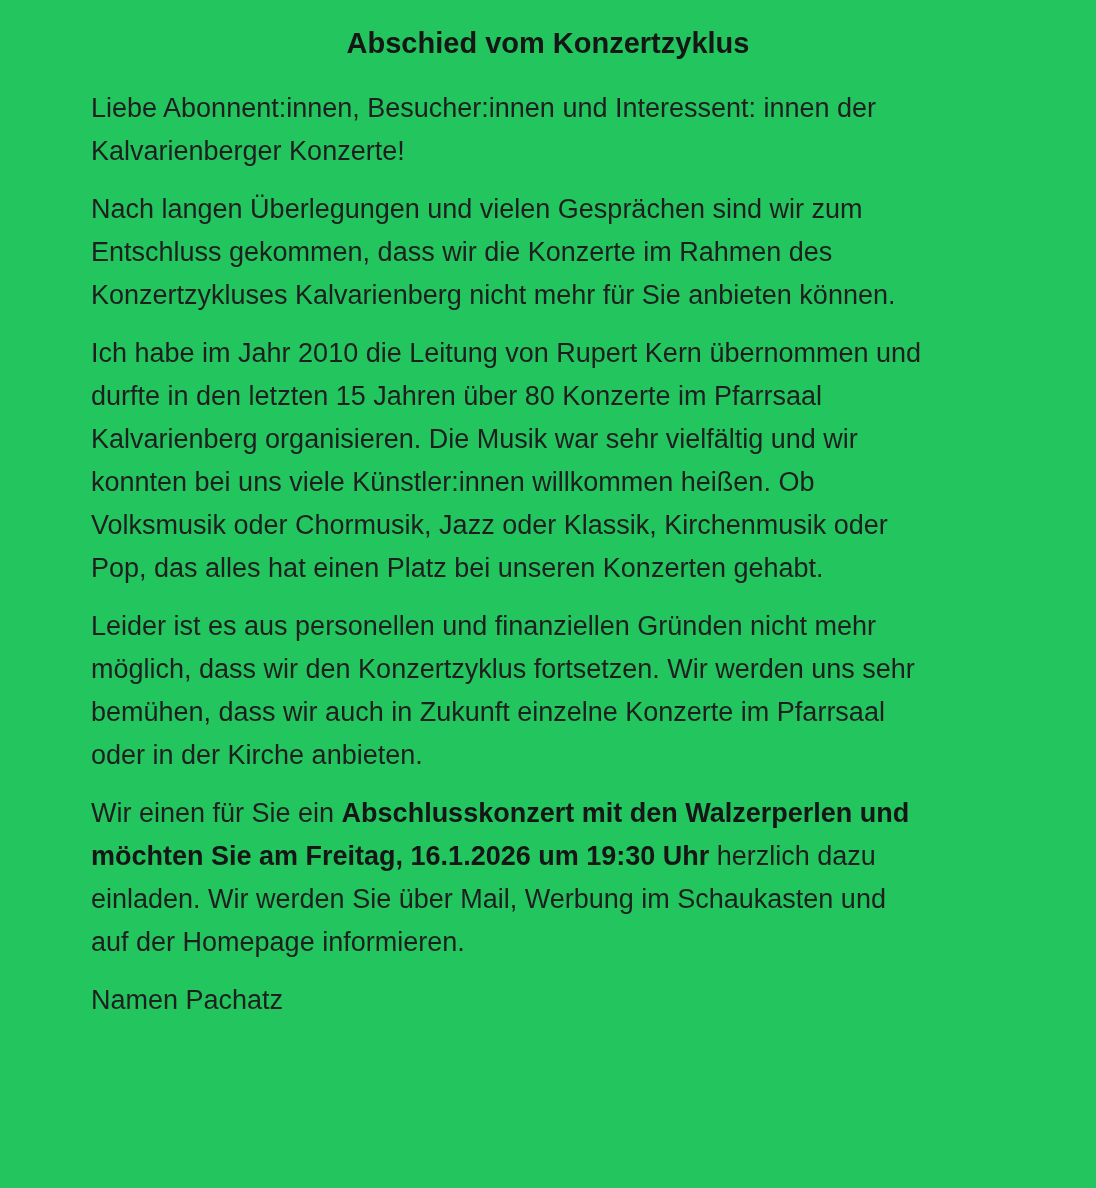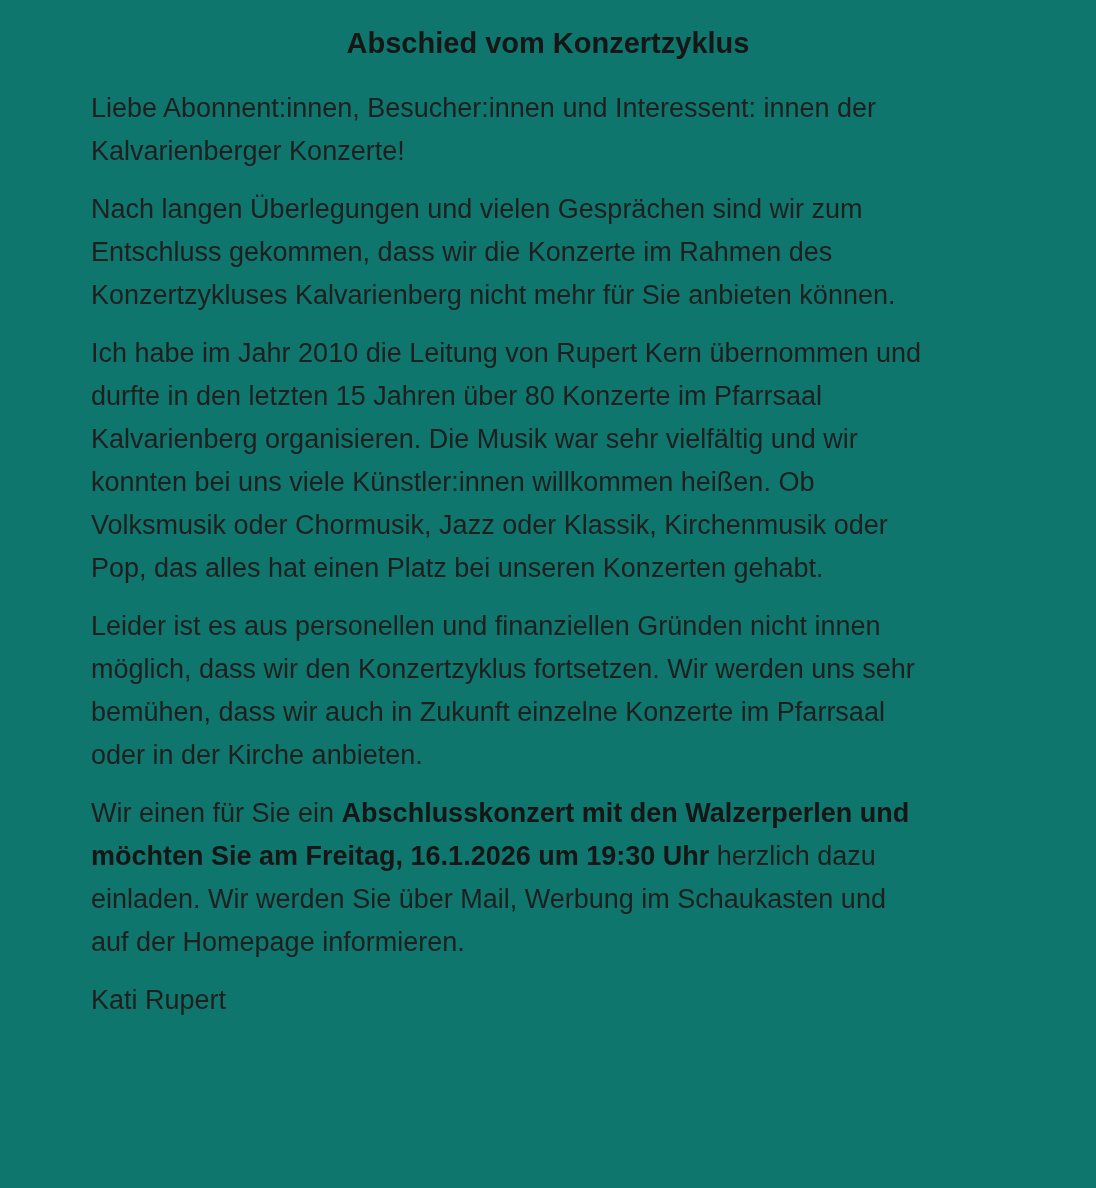--- a/index.html
+++ b/index.html
@@ -12,21 +12,21 @@
     height: 1188px;
     overflow: hidden;
     font-family: "Liberation Sans", "DejaVu Sans", sans-serif;
     color: #1f1f1f;
   }
   .page {
     box-sizing: border-box;
     width: 1096px;
     height: 1188px;
     padding: 22px 75px 0 75px;
-    background: #0f766e;
+    background: #22c55e;
   }
   .doc-title {
     margin: 0 0 22px 0;
     text-align: center;
     font-size: 29px;
     font-weight: bold;
     line-height: 43px;
     color: #161616;
   }
   .letter-body p {
@@ -51,23 +51,23 @@
 Kalvarienberger Konzerte!</span></p>
       <p><span>Nach langen Überlegungen und vielen Gesprächen sind wir zum
 Entschluss gekommen, dass wir die Konzerte im Rahmen des
 Konzertzykluses Kalvarienberg nicht mehr für Sie anbieten können.</span></p>
       <p><span>Ich habe im Jahr 2010 die Leitung von Rupert Kern übernommen und
 durfte in den letzten 15 Jahren über 80 Konzerte im Pfarrsaal
 Kalvarienberg organisieren. Die Musik war sehr vielfältig und wir
 konnten bei uns viele Künstler:innen willkommen heißen. Ob
 Volksmusik oder Chormusik, Jazz oder Klassik, Kirchenmusik oder
 Pop, das alles hat einen Platz bei unseren Konzerten gehabt.</span></p>
-      <p><span>Leider ist es aus personellen und finanziellen Gründen nicht innen
+      <p><span>Leider ist es aus personellen und finanziellen Gründen nicht mehr
 möglich, dass wir den Konzertzyklus fortsetzen. Wir werden uns sehr
 bemühen, dass wir auch in Zukunft einzelne Konzerte im Pfarrsaal
 oder in der Kirche anbieten.</span></p>
       <p><span>Wir einen für Sie ein </span><span class="bold">Abschlusskonzert mit den Walzerperlen und
 möchten Sie am Freitag, 16.1.2026 um 19:30 Uhr</span><span> herzlich dazu
 einladen. Wir werden Sie über Mail, Werbung im Schaukasten und
 auf der Homepage informieren.</span></p>
-      <p><span>Kati Rupert</span></p>
+      <p><span>Namen Pachatz</span></p>
     </div>
 </div>
 
 </body></html>

